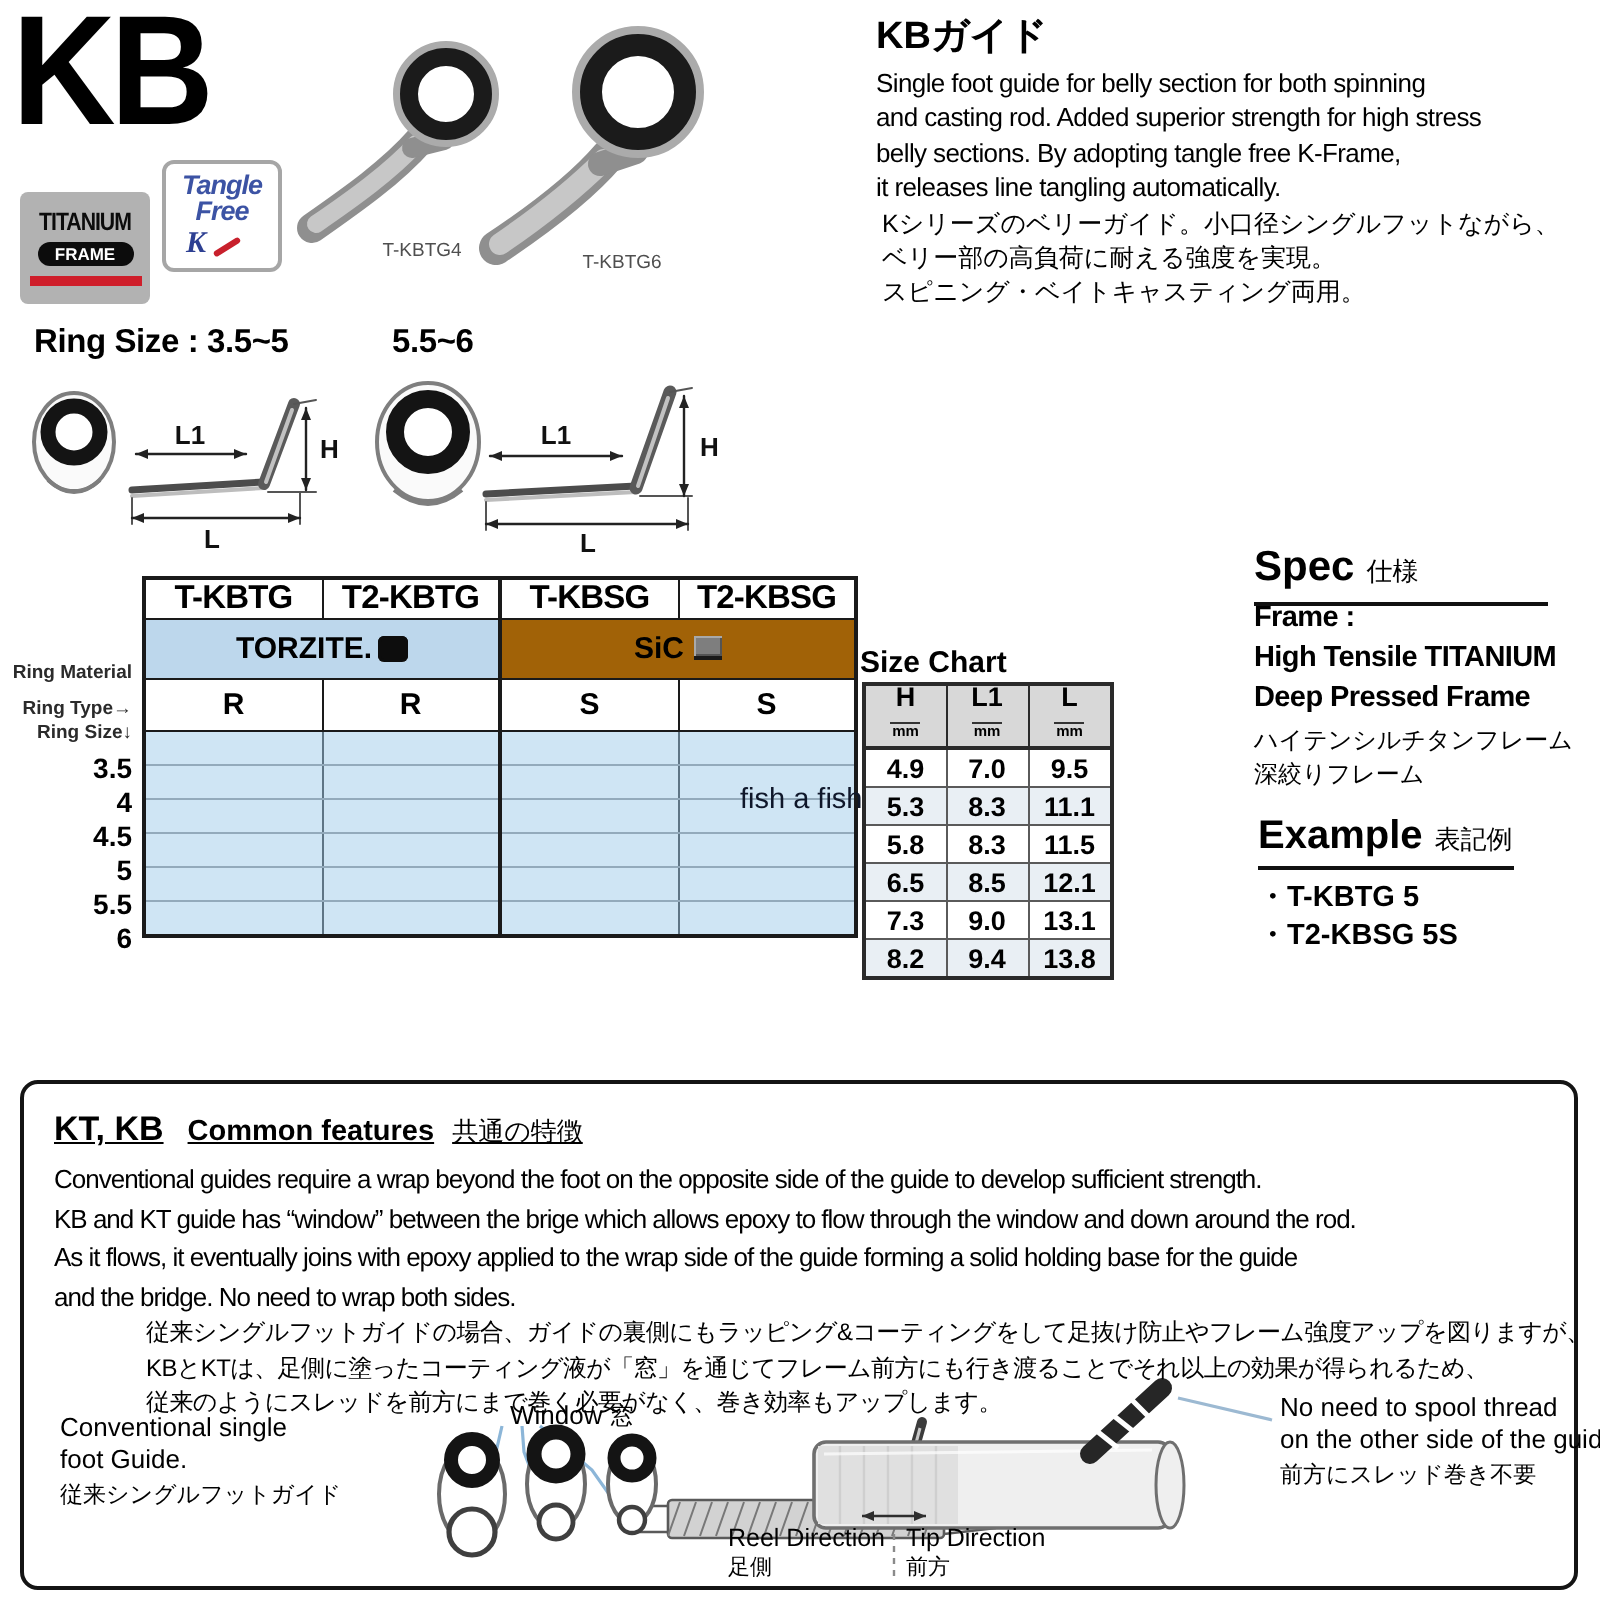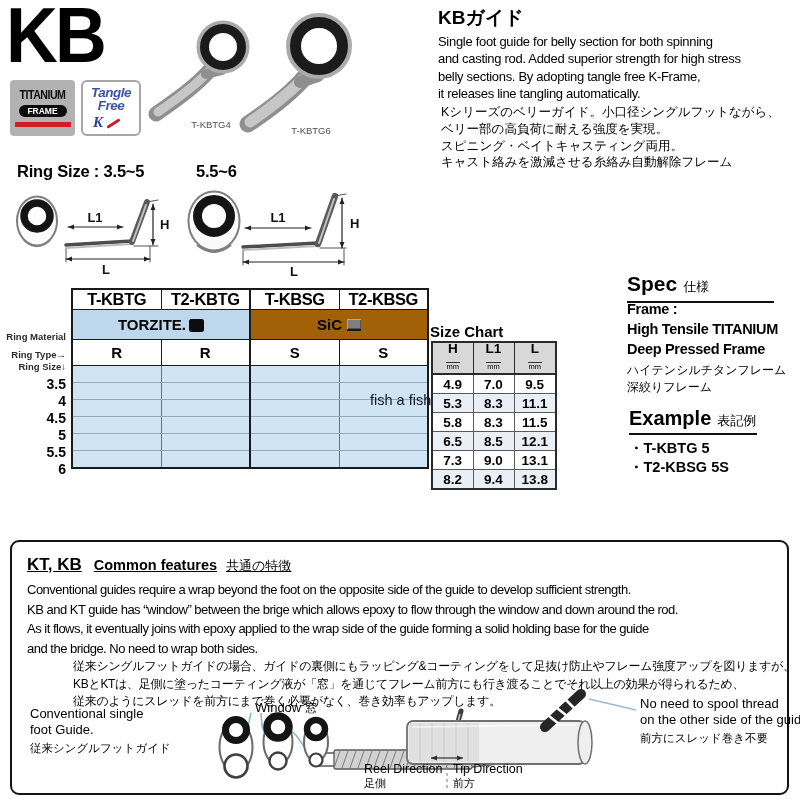--- a/index.html
+++ b/index.html
@@ -6,21 +6,21 @@
   body{font-family:"Liberation Sans","DejaVu Sans",sans-serif;color:#000;}
   #page{position:relative;width:800px;height:800px;background:#fff;overflow:hidden;}
   .abs{position:absolute;}
   .nw{white-space:nowrap;}
 
   
   .kb-title{left:6px;top:-4px;font-size:78px;font-weight:700;letter-spacing:-3px;
     transform:scaleX(.92);transform-origin:left top;line-height:1;}
 
   
-  .ti-badge{left:10px;top:80px;width:65px;height:56px;background:#b2b2b2;border-radius:4px;
+  .ti-badge{left:10px;top:96px;width:65px;height:56px;background:#b2b2b2;border-radius:4px;
     box-sizing:border-box;padding-top:8px;text-align:center;}
   .ti-line1{font-size:12.5px;font-weight:700;letter-spacing:-.6px;transform:scaleX(.85);transform-origin:center;color:#0c0c0c;}
   .ti-pill{margin:3px auto 0;width:48px;height:12px;background:#0c0c0c;border-radius:6px;
     color:#fff;font-size:8.5px;font-weight:700;line-height:12px;}
   .ti-red{margin:5px auto 0;width:56px;height:4.5px;background:#cf1e2a;}
   .tf-badge{left:81px;top:80px;width:60px;height:56px;background:#fff;border:2px solid #a6a6a6;
     border-radius:6px;box-sizing:border-box;padding-top:4px;}
   .tf-line{font-style:italic;font-weight:700;color:#3c53a4;font-size:13.5px;letter-spacing:-.5px;
     text-align:center;line-height:13px;}
   .tf-logo-row{margin-top:3px;padding-left:10px;display:flex;align-items:center;}
@@ -56,21 +56,21 @@
   .watermark{font-size:14.5px;color:#0f172a;}
 
   
   .sc-title{font-size:15px;font-weight:700;}
   .size-table{border-collapse:collapse;table-layout:fixed;width:124px;border:2px solid #2a2a2a;}
   .size-table th{background:#d8d8d8;border:1px solid #2a2a2a;border-bottom:2px solid #2a2a2a;height:29px;padding:0;}
   .size-table td{border:1px solid #5a5a5a;height:18px;padding:0;text-align:center;
     font-size:13.5px;font-weight:700;background:#fff;}
   .size-table tr.alt td{background:#e9eff4;}
   .sc-h{font-size:13.5px;font-weight:700;line-height:12px;}
-  .sc-u{font-size:7.5px;font-weight:400;line-height:7px;border-top:1px solid #333;display:inline-block;padding:0 1px;}
+  .sc-u{font-size:7.5px;font-weight:700;line-height:7px;border-top:1px solid #333;display:inline-block;padding:0 1px;}
 
   
   .spec-head{left:627px;top:272px;width:147px;border-bottom:2px solid #111;padding-bottom:5px;}
   .spec-head .en{font-size:21px;font-weight:700;}
   .spec-head .ja{font-size:13px;margin-left:6px;}
   .spec-line{font-size:14.5px;font-weight:700;letter-spacing:-.3px;}
   .spec-ja{font-size:12px;}
   .ex-head{left:629px;top:407px;width:128px;border-bottom:2px solid #111;padding-bottom:3px;}
   .ex-head .en{font-size:20px;font-weight:700;}
   .ex-head .ja{font-size:13px;margin-left:6px;}
@@ -135,21 +135,20 @@
   <div class="abs desc-en">
     <div class="nw">Single foot guide for belly section for both spinning</div>
     <div class="nw">and casting rod. Added superior strength for high stress</div>
     <div class="nw">belly sections. By adopting tangle free K-Frame,</div>
     <div class="nw">it releases line tangling automatically.</div>
   </div>
   <div class="abs desc-ja">
     <div class="nw">Kシリーズのベリーガイド。小口径シングルフットながら、</div>
     <div class="nw">ベリー部の高負荷に耐える強度を実現。</div>
     <div class="nw">スピニング・ベイトキャスティング両用。</div>
-    <div class="nw">キャスト絡みを激減させる糸絡み自動解除フレーム</div>
   </div>
 
   <div class="abs ring-head nw" style="left:17px;top:162px;">Ring Size : 3.5~5</div>
   <div class="abs ring-head nw" style="left:196px;top:162px;">5.5~6</div>
 
   <svg class="abs" style="left:8px;top:180px;" width="390" height="100" viewBox="8 180 390 100">
     <g>
       <ellipse cx="37" cy="221" rx="20" ry="24.5" fill="#fafafa" stroke="#7e7e7e" stroke-width="2"></ellipse>
       <path d="M24,240 Q37,252 50,240" fill="none" stroke="#7e7e7e" stroke-width="2"></path>
       <circle cx="37" cy="216" r="13" stroke="#141414" stroke-width="7.5" fill="#fff"></circle>

